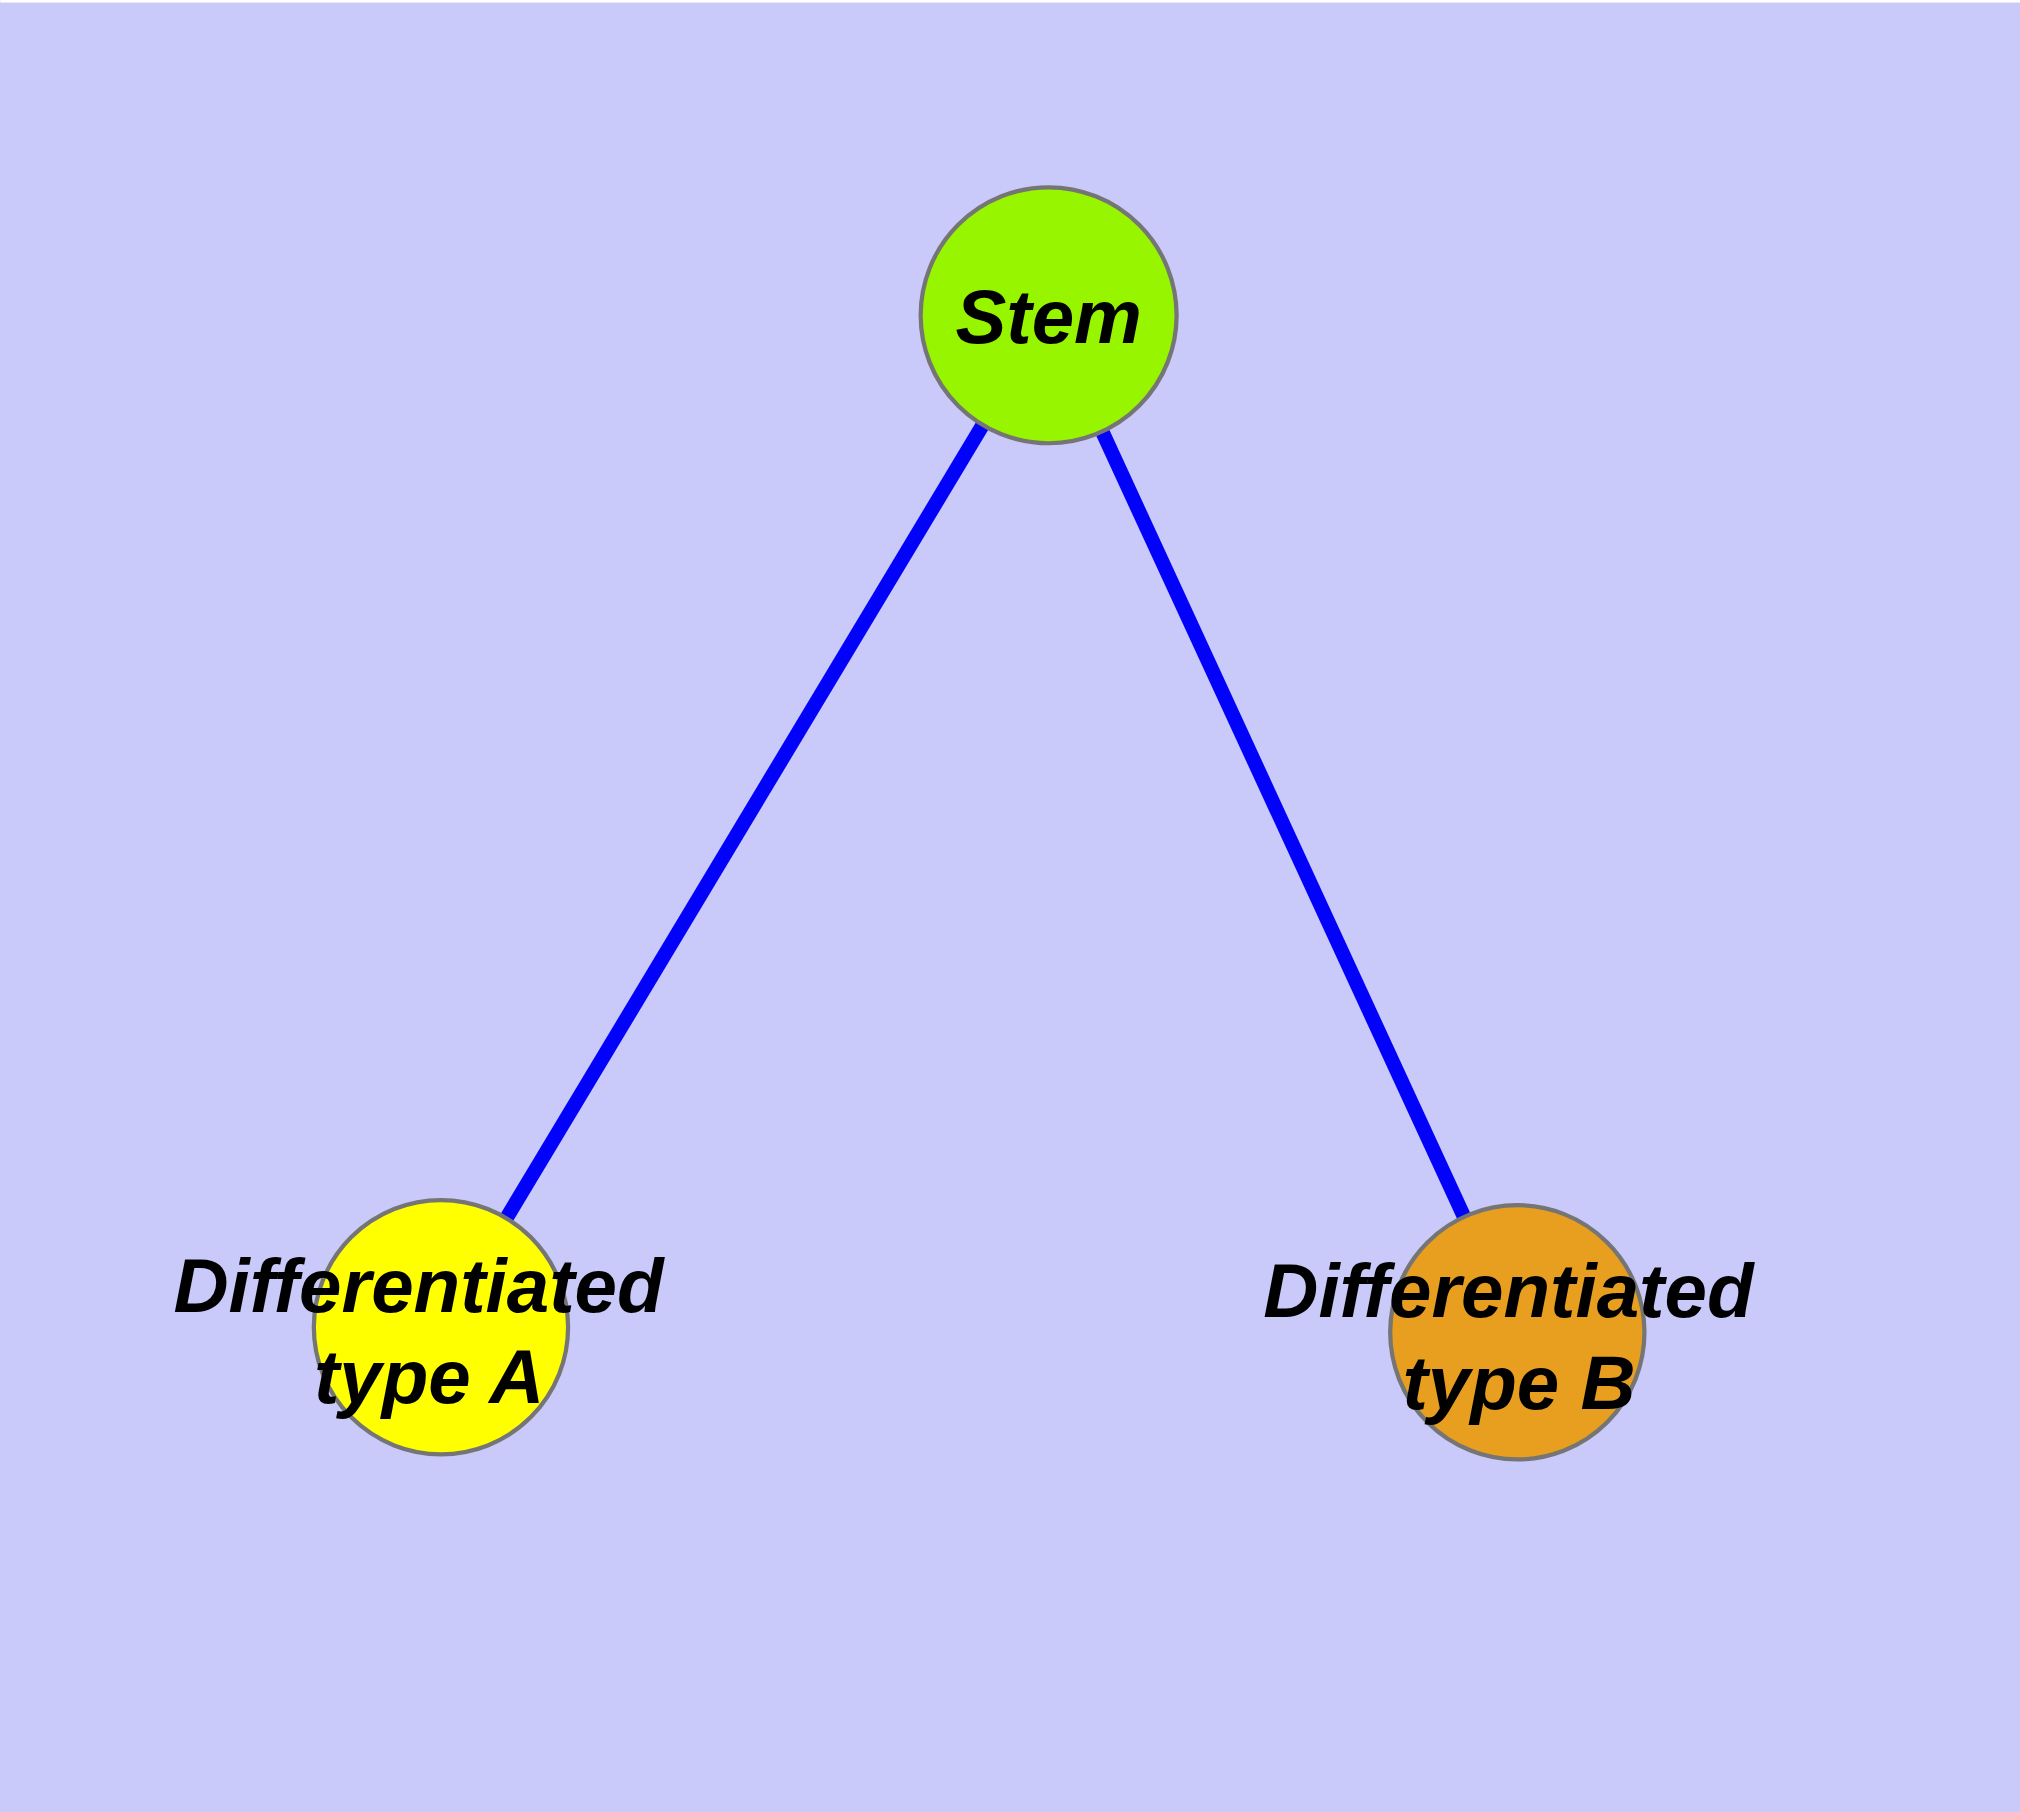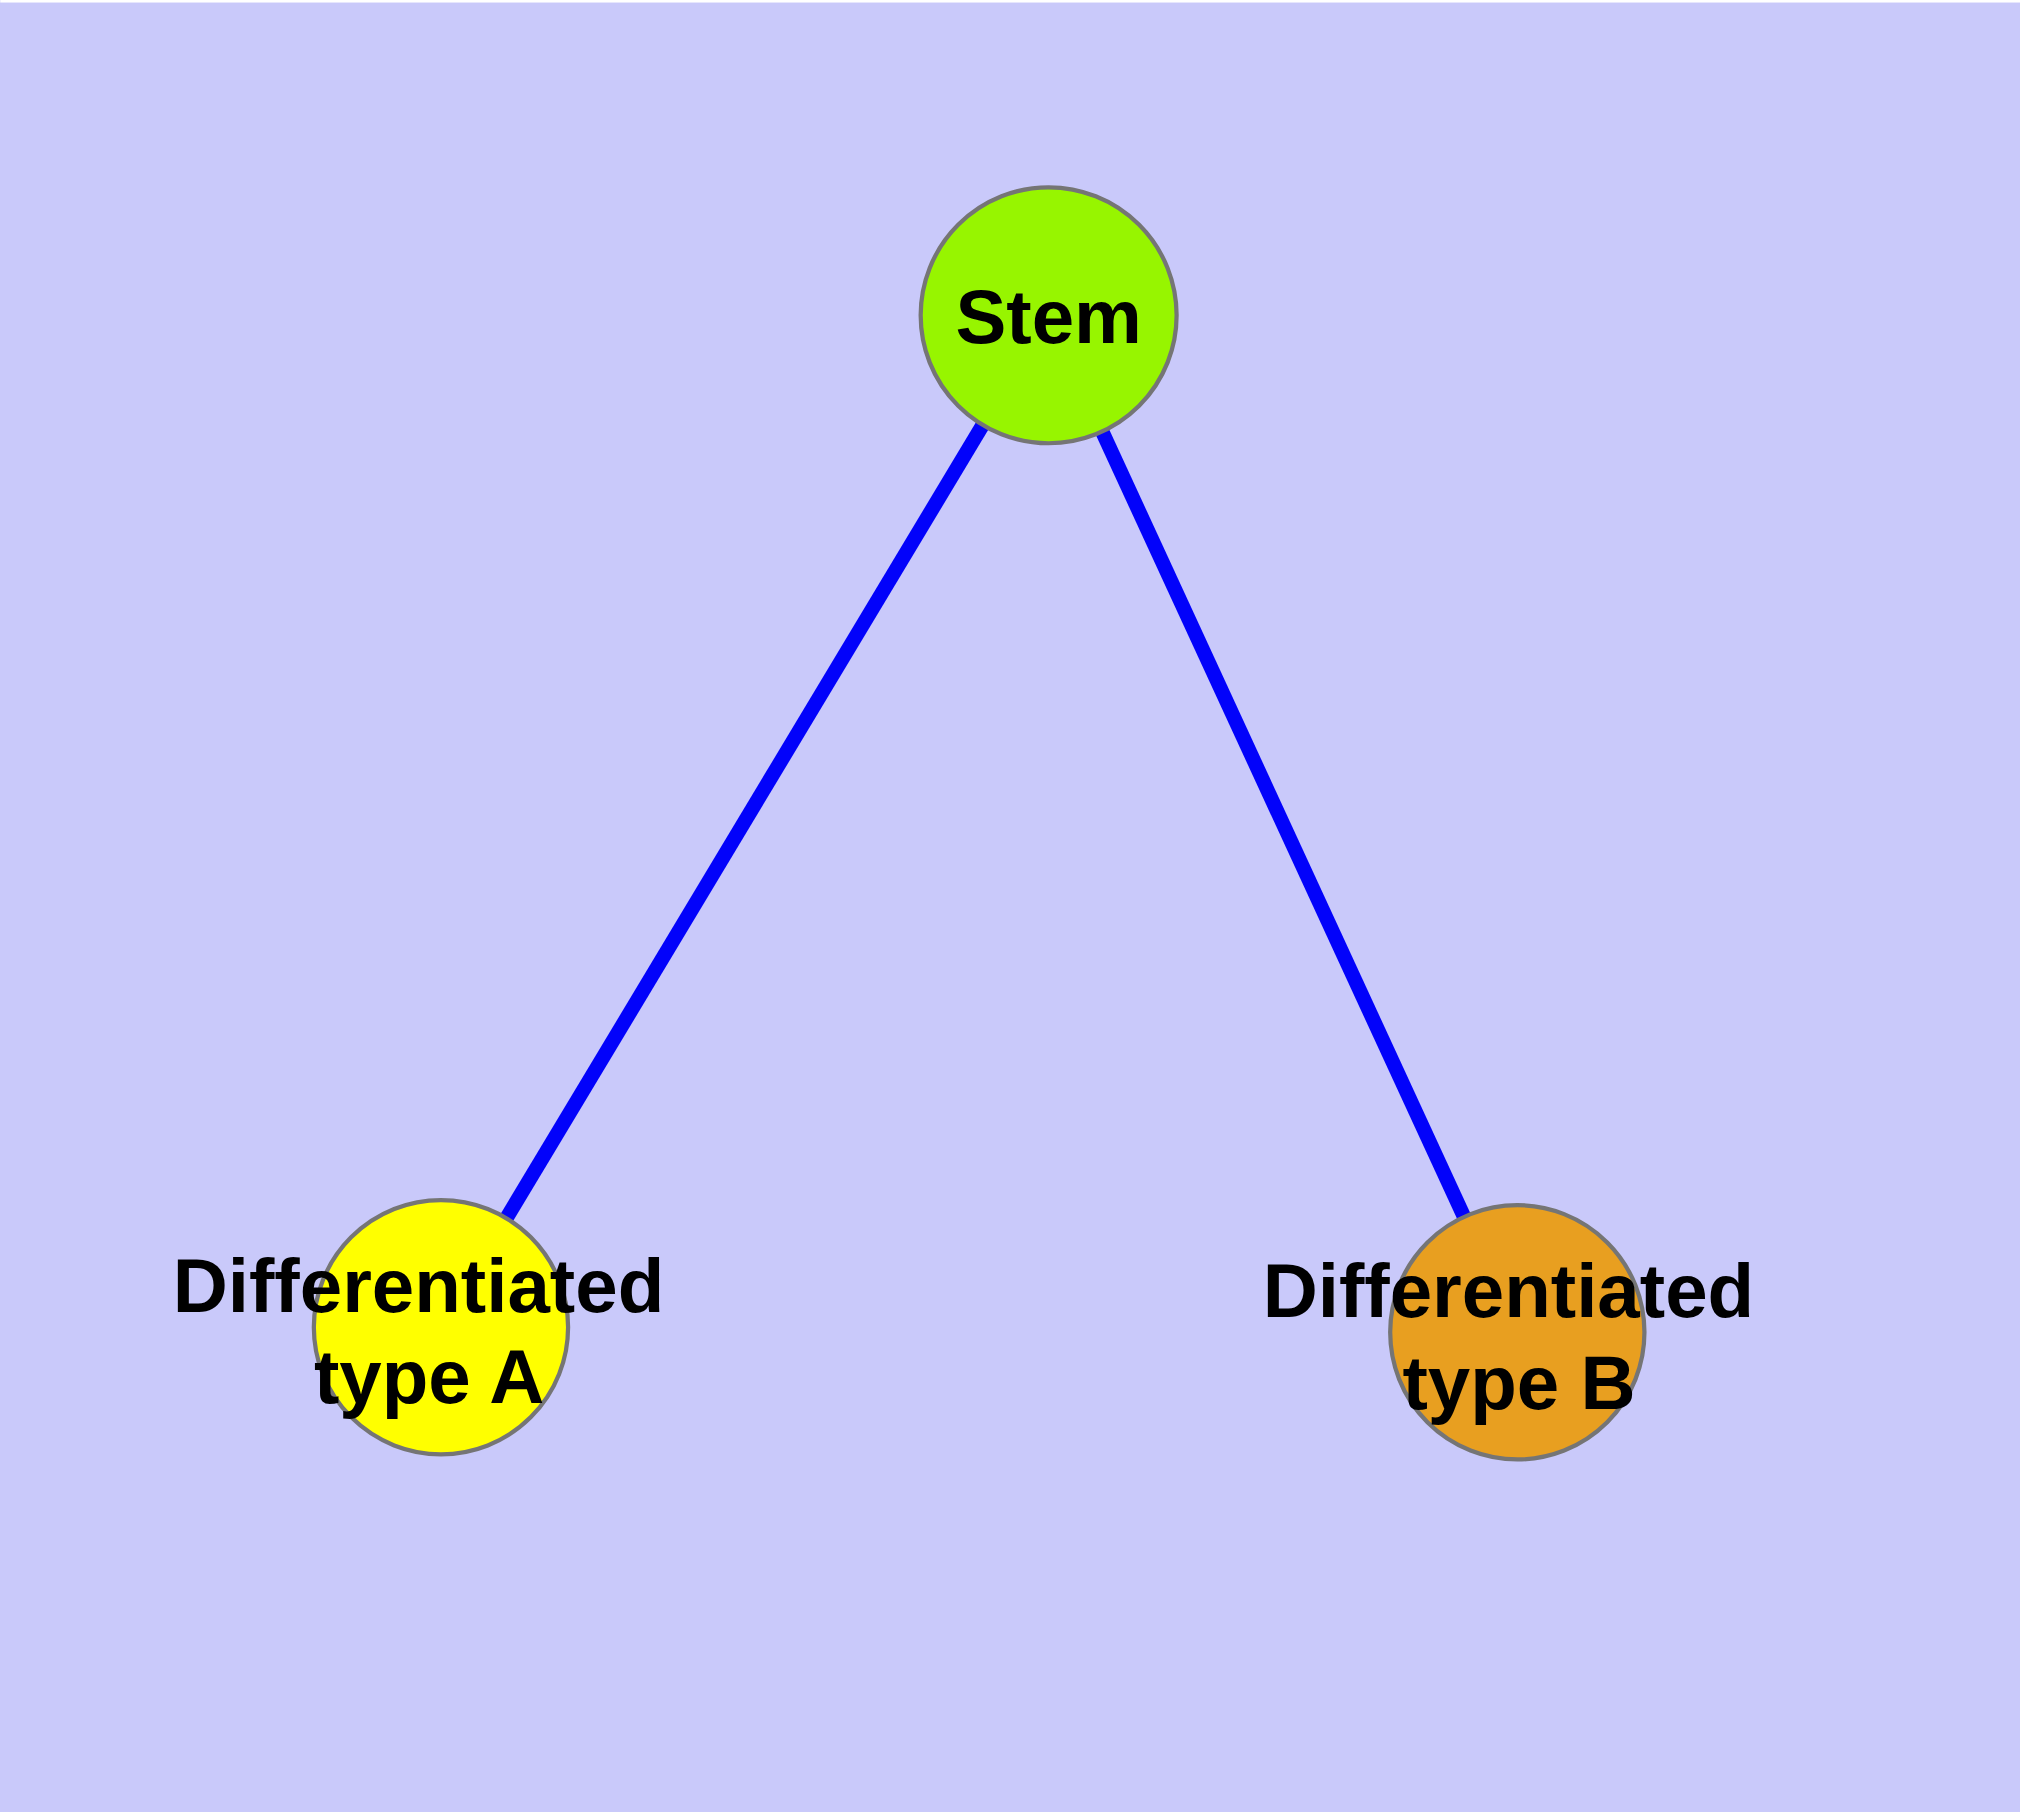--- a/index.html
+++ b/index.html
@@ -10,20 +10,21 @@
     width: 2021px;
     height: 1812px;
     background: #C9C9FA;
     overflow: hidden;
     font-family: "Liberation Sans", sans-serif;
   }
   .canvas-wrap {
     position: relative;
     width: 2021px;
     height: 1812px;
+    font-style: italic;
   }
   svg {
     display: block;
   }
   .node-label {
     font-family: "Liberation Sans", sans-serif;
     font-weight: bold;
     font-size: 90px;
     fill: #000000;
     text-anchor: middle;

